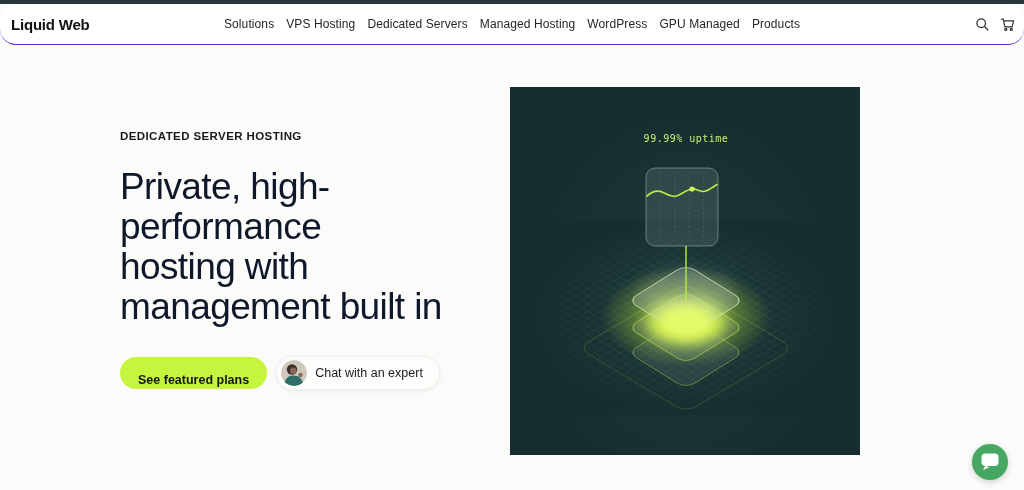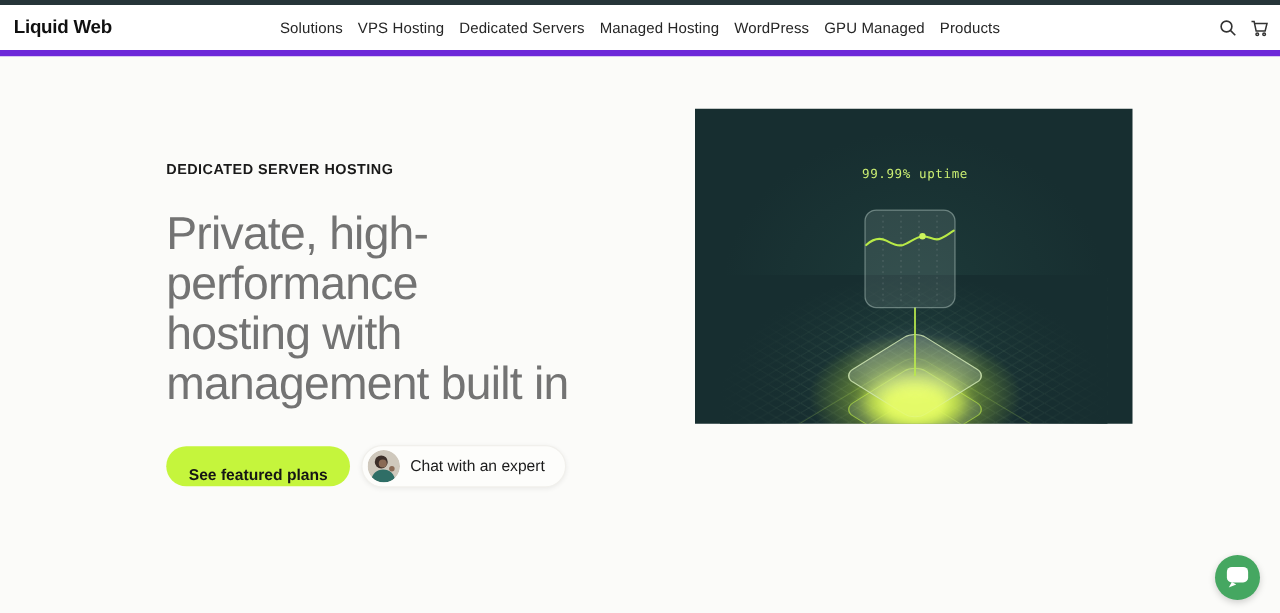--- a/index.html
+++ b/index.html
@@ -8,22 +8,22 @@
     font-family:"Liberation Sans","DejaVu Sans",sans-serif;
     background:#fbfbf9;
     color:#161616;
     position:relative;
   }
   
   .top-strip { height:4px; width:100%; background:#263539; }
 
   
   header {
-    height:41px; background:#ffffff; border-bottom:5px solid #6d28d9;
-    display:flex; align-items:center; position:relative;
+    height:41px; background:#ffffff; border-bottom:1px solid #6d28d9;
+    display:flex; align-items:center; position:relative;border-radius:16px;
   }
   .logo {
     position:absolute; left:11px; top:50%; transform:translateY(-50%);
     font-size:15px; font-weight:600; letter-spacing:-0.2px; color:#101010;
     cursor:pointer; white-space:nowrap;
   }
   nav {
     margin:0 auto; display:flex; align-items:center; gap:12px;
   }
   nav .nav-item {
@@ -31,46 +31,46 @@
   }
   .header-icons {
     position:absolute; right:9px; top:50%; transform:translateY(-50%);
     display:flex; align-items:center; gap:9px;
   }
   .icon-btn { width:16px; height:16px; display:flex; align-items:center; justify-content:center; cursor:pointer; }
   .icon-btn svg { display:block; }
 
   
   .hero { position:relative; height:444px; }
-  .hero-left { position:absolute; left:133px; top:85px; width:400px; }
+  .hero-left { position:absolute; left:120px; top:85px; width:400px; }
   .eyebrow {
     font-size:11.5px; font-weight:700; letter-spacing:0.4px; color:#191919;
   }
   .headline {
     margin-top:25px; font-size:37px; line-height:40px; font-weight:400;
-    letter-spacing:-0.6px; color:#737373;
+    letter-spacing:-0.6px; color:#0f172a;
   }
   .headline span { display:block; }
   .cta-row { margin-top:29px; display:flex; align-items:center; gap:9px; }
   .btn-primary {
     background:#c5f53c; border:none; border-radius:999px; height:30px;
     padding:16px 18px; font-size:12.5px; font-weight:700; color:#151515;
     font-family:inherit; cursor:pointer; white-space:nowrap;
   }
   .btn-secondary {
     background:#fdfdfb; border:1px solid #f1f0ec; border-radius:999px; height:34px;
     padding:0 16px 0 4px; display:flex; align-items:center; gap:8px;
     font-size:12.5px; font-weight:500; color:#1b1b1b; font-family:inherit;
     cursor:pointer; box-shadow:0 1px 4px rgba(0,0,0,0.07); white-space:nowrap;
   }
   .avatar { width:26px; height:26px; border-radius:50%; overflow:hidden; flex:0 0 auto; }
 
   
   .illustration-card {
-    position:absolute; left:556px; top:42px; width:350px; height:252px;
+    position:absolute; left:510px; top:42px; width:350px; height:368px;
     background:radial-gradient(ellipse at 50% 58%, #1d3a39 0%, #172e30 62%);
     overflow:hidden;
   }
   .illustration-card svg { display:block; }
 
   
   .chat-widget {
     position:absolute; left:972px; top:444px; width:36px; height:36px;
     border-radius:50%; background:#45a761; border:none; cursor:pointer;
     display:flex; align-items:center; justify-content:center;

